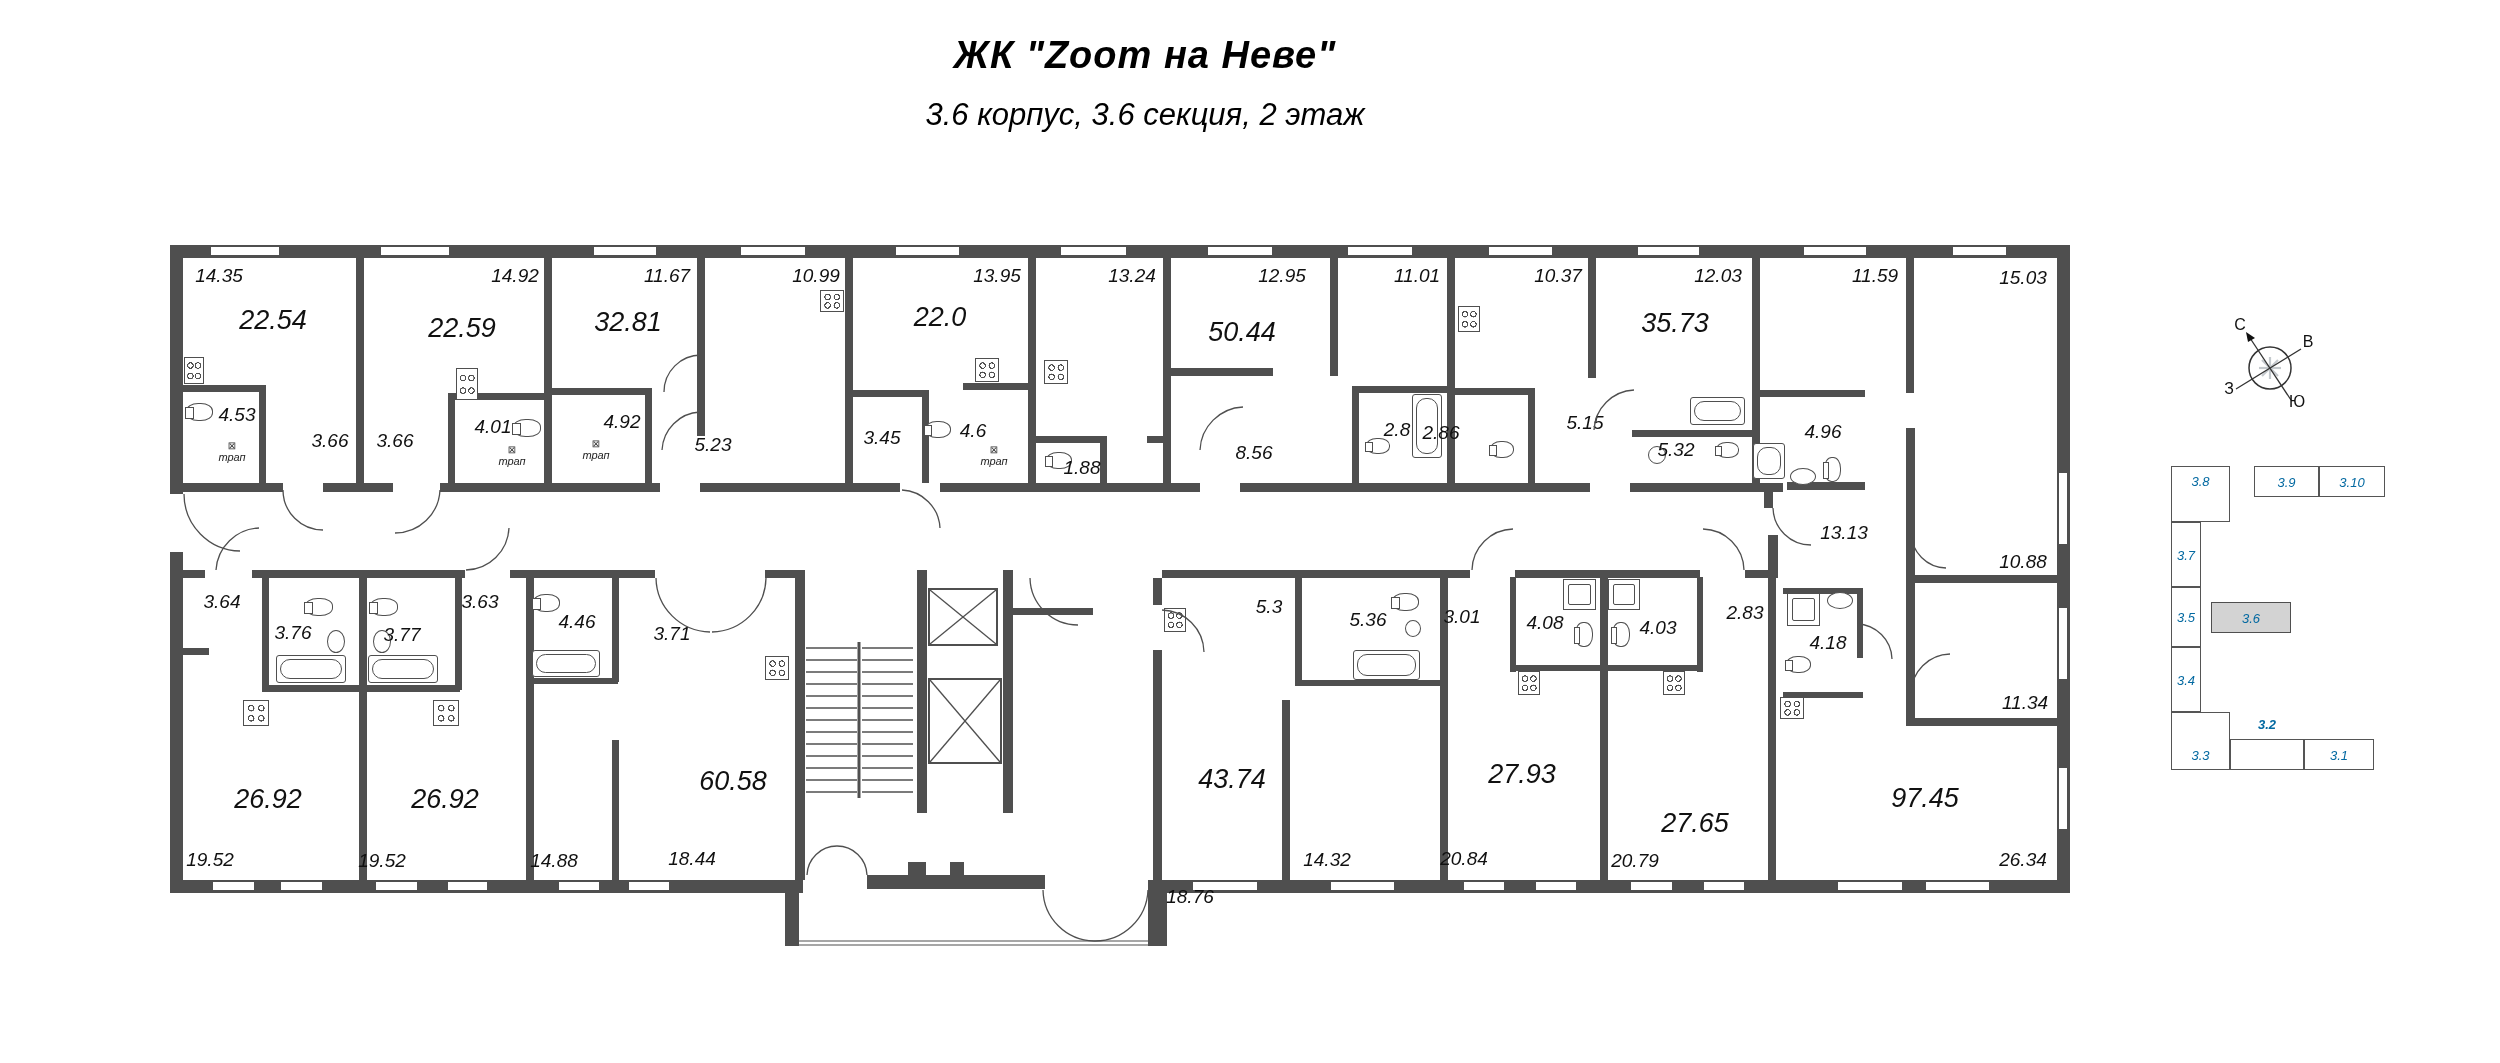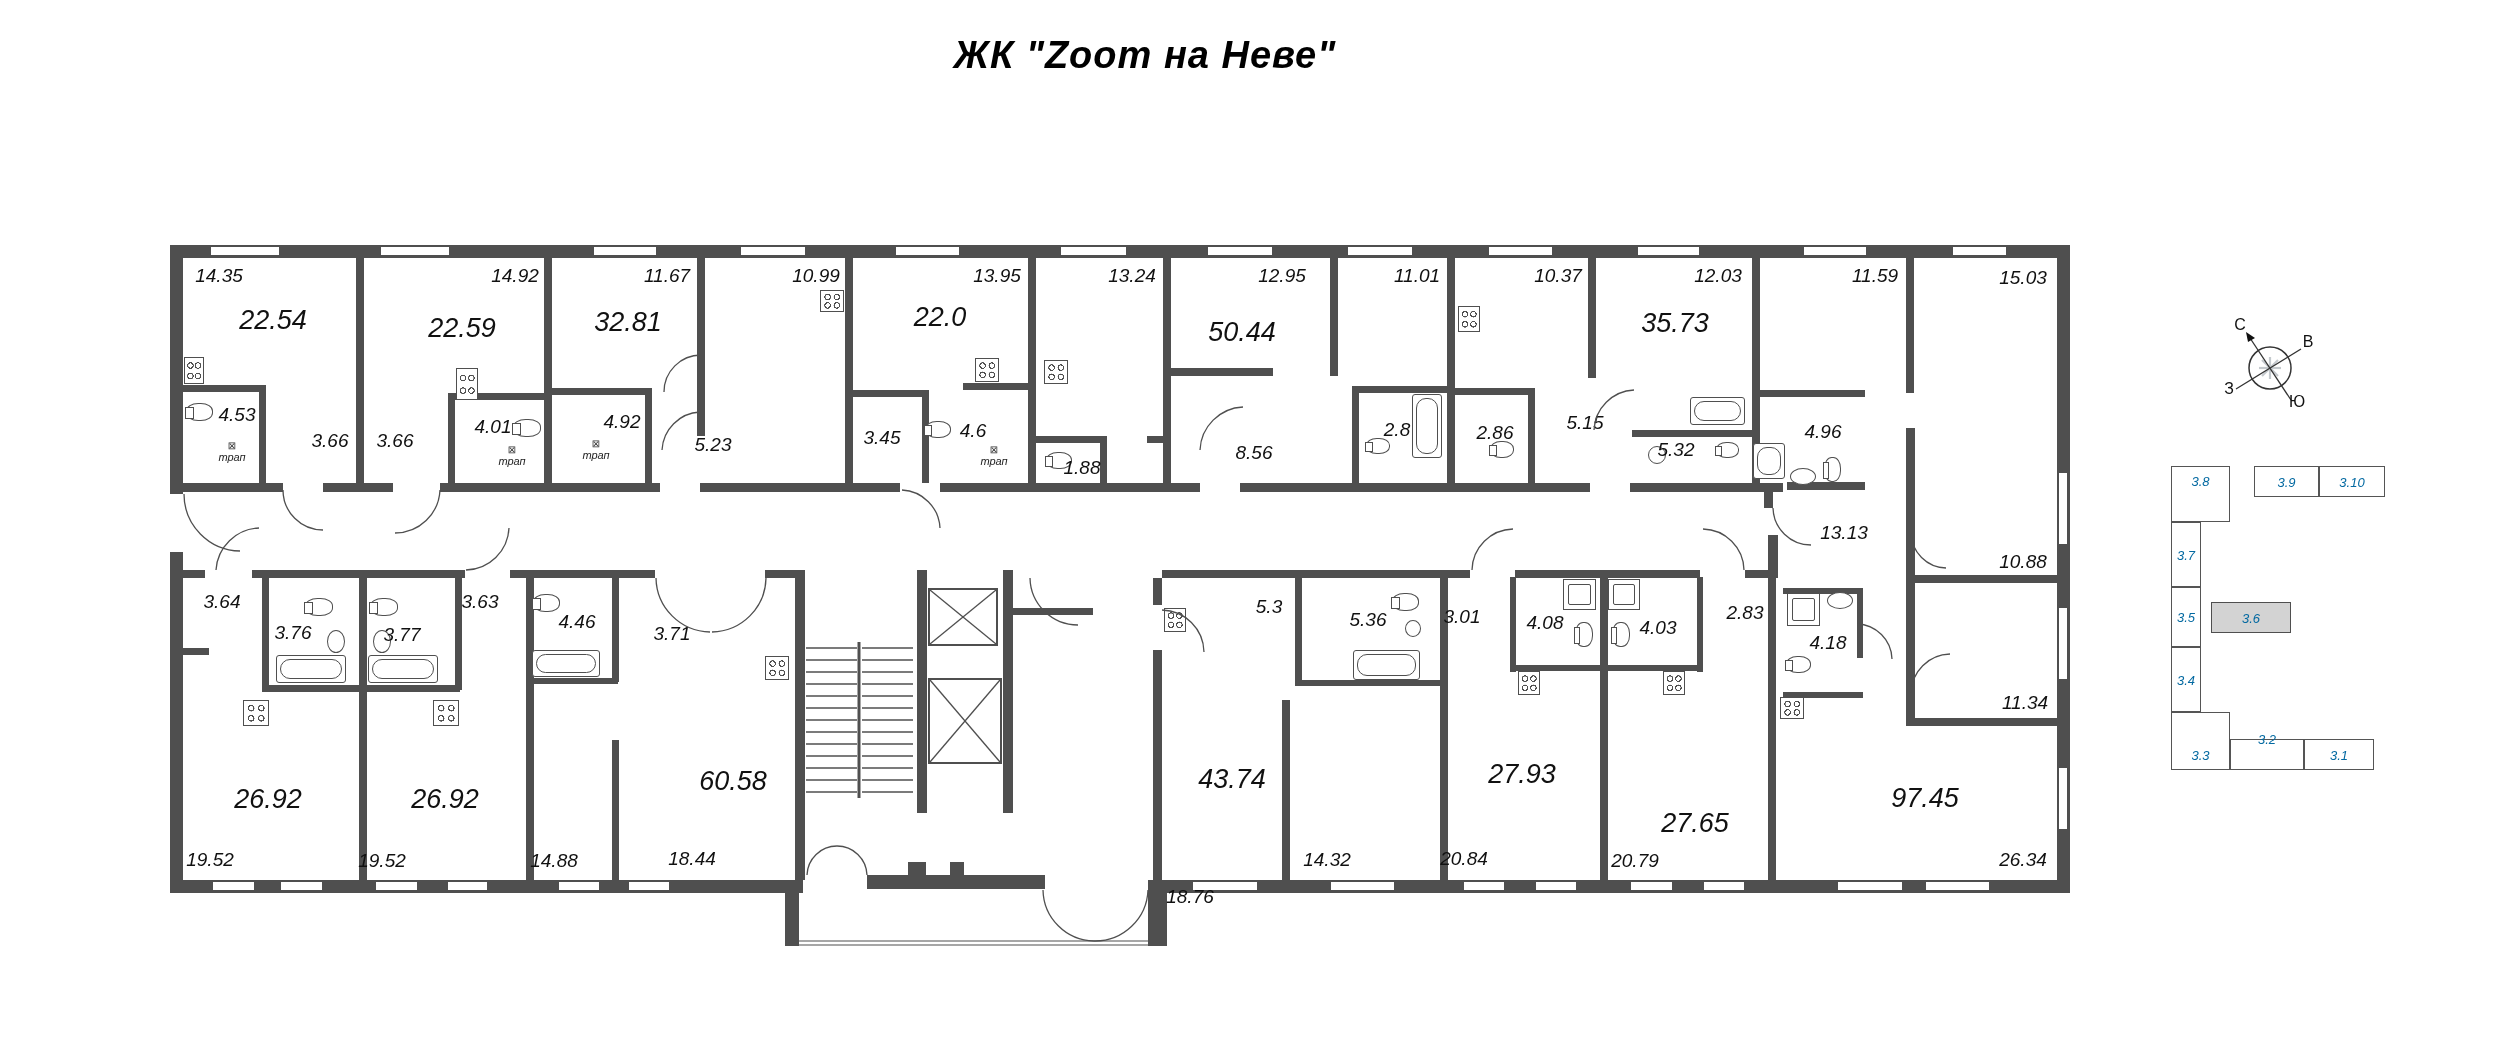--- a/index.html
+++ b/index.html
@@ -41,20 +41,21 @@
   .mm-box{position:absolute;border:1px solid #555;background:#fff;box-sizing:border-box;}
   .mm-box.hl{background:#d3d3d3;border-color:#4f4f4f;}
   .mm-lbl{position:absolute;transform:translate(-50%,-50%);font-style:italic;font-size:13px;color:#0369a1;white-space:nowrap;}
 </style>
 </head>
 <body>
 
 <div class="canvas">
   <div class="hdr">
     <div class="title">ЖК "Zoom на Неве"</div>
+    <div class="subtitle">3.6 корпус, 3.6 секция, 2 этаж</div>
   </div>
   <div id="plan">
       <div class="wall" style="left: 170px; top: 245px; width: 1900px; height: 13px;"></div>
       <div class="wall" style="left: 170px; top: 245px; width: 13px; height: 249px;"></div>
       <div class="wall" style="left: 170px; top: 552px; width: 13px; height: 341px;"></div>
       <div class="wall" style="left: 2057px; top: 245px; width: 13px; height: 648px;"></div>
       <div class="wall" style="left: 170px; top: 880px; width: 633px; height: 13px;"></div>
       <div class="wall" style="left: 1148px; top: 880px; width: 922px; height: 13px;"></div>
       <div class="wall" style="left: 356px; top: 258px; width: 8px; height: 225px;"></div>
       <div class="wall" style="left: 544px; top: 258px; width: 8px; height: 225px;"></div>
@@ -244,21 +245,21 @@
       <div class="lbl sm" style="left: 330px; top: 441px;">3.66</div>
       <div class="lbl sm" style="left: 395px; top: 441px;">3.66</div>
       <div class="lbl sm" style="left: 493px; top: 427px;">4.01</div>
       <div class="lbl sm" style="left: 622px; top: 422px;">4.92</div>
       <div class="lbl sm" style="left: 713px; top: 445px;">5.23</div>
       <div class="lbl sm" style="left: 882px; top: 438px;">3.45</div>
       <div class="lbl sm" style="left: 973px; top: 431px;">4.6</div>
       <div class="lbl sm" style="left: 1082px; top: 468px;">1.88</div>
       <div class="lbl sm" style="left: 1254px; top: 453px;">8.56</div>
       <div class="lbl sm" style="left: 1397px; top: 430px;">2.8</div>
-      <div class="lbl sm" style="left: 1495px; top: 433px;">2.86</div>
+      <div class="lbl sm" style="left: 1441px; top: 433px;">2.86</div>
       <div class="lbl sm" style="left: 1585px; top: 423px;">5.15</div>
       <div class="lbl sm" style="left: 1676px; top: 450px;">5.32</div>
       <div class="lbl sm" style="left: 1823px; top: 432px;">4.96</div>
       <div class="lbl sm" style="left: 1844px; top: 533px;">13.13</div>
       <div class="lbl sm" style="left: 222px; top: 602px;">3.64</div>
       <div class="lbl sm" style="left: 293px; top: 633px;">3.76</div>
       <div class="lbl sm" style="left: 402px; top: 635px;">3.77</div>
       <div class="lbl sm" style="left: 480px; top: 602px;">3.63</div>
       <div class="lbl sm" style="left: 210px; top: 860px;">19.52</div>
       <div class="lbl sm" style="left: 382px; top: 861px;">19.52</div>
@@ -365,19 +366,19 @@
       <div class="mm-lbl" style="left: 2352px; top: 481.5px;">3.10</div>
       <div class="mm-box" style="left: 2171px; top: 522px; width: 30px; height: 65px;"></div>
       <div class="mm-lbl" style="left: 2186px; top: 554.5px;">3.7</div>
       <div class="mm-box" style="left: 2171px; top: 587px; width: 30px; height: 60px;"></div>
       <div class="mm-lbl" style="left: 2186px; top: 617px;">3.5</div>
       <div class="mm-box" style="left: 2171px; top: 647px; width: 30px; height: 65px;"></div>
       <div class="mm-lbl" style="left: 2186px; top: 679.5px;">3.4</div>
       <div class="mm-box" style="left: 2171px; top: 712px; width: 59px; height: 58px;"></div>
       <div class="mm-lbl" style="left: 2200.5px; top: 755px;">3.3</div>
       <div class="mm-box" style="left: 2230px; top: 739px; width: 74px; height: 31px;"></div>
-      <div class="mm-lbl" style="left: 2267px; top: 739px;">3.2</div>
+      <div class="mm-lbl" style="left: 2267px; top: 724px; font-weight: bold;">3.2</div>
       <div class="mm-box" style="left: 2304px; top: 739px; width: 70px; height: 31px;"></div>
       <div class="mm-lbl" style="left: 2339px; top: 754.5px;">3.1</div>
       <div class="mm-box hl" style="left: 2211px; top: 602px; width: 80px; height: 31px;"></div>
       <div class="mm-lbl" style="left: 2251px; top: 617.5px;">3.6</div>
     </div>
 </div>
 
 </body></html>

